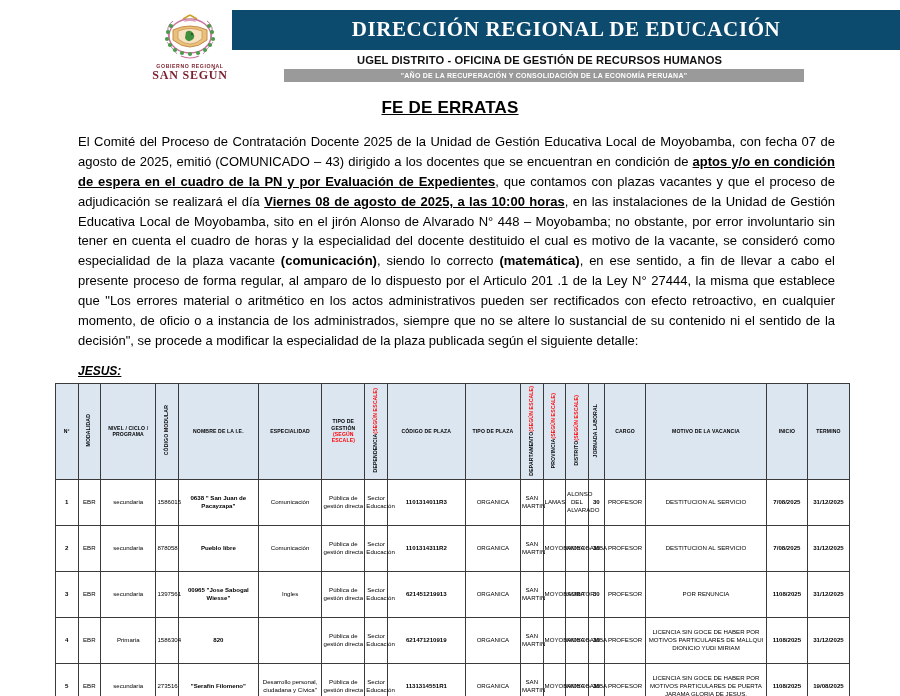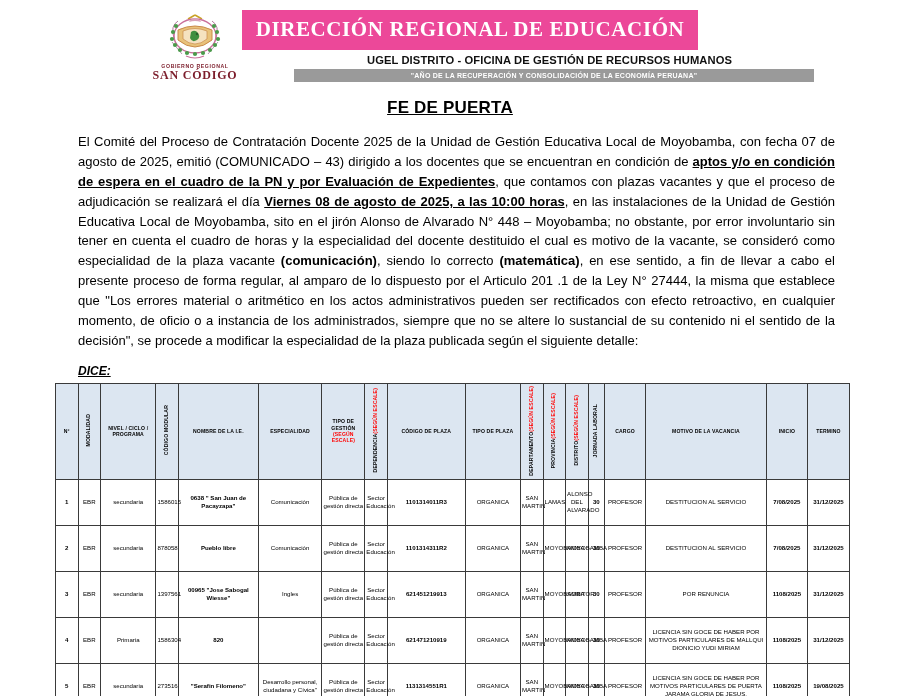--- a/index.html
+++ b/index.html
@@ -32,29 +32,29 @@
     font-size: 5.2px; font-weight: bold; letter-spacing: 0.6px;
     color: #7c1d2b; margin-top: 1px;
   }
   .gob-line2 {
     font-family: "Liberation Serif", serif;
     font-size: 12px; font-weight: bold; letter-spacing: 0.8px;
     color: #7c1d2b; line-height: 1.05;
   }
   .header-right { flex: 1; padding-left: 4px; }
   .maroon-bar {
-    background: #ec4899;
+    background: #0c4a6e;
     color: #fff;
     font-family: "Liberation Serif", serif;
     font-weight: bold;
     font-size: 21px;
     letter-spacing: 0.6px;
     text-align: center;
     padding: 7px 0 8px 0;
-    width: 456px;
+    width: 668px;
   }
   .ugel-line {
     text-align: center;
     font-size: 11.2px;
     font-weight: bold;
     letter-spacing: 0.1px;
     margin-top: 4px;
     width: 615px;
     color: #111;
   }
@@ -180,37 +180,37 @@
           <circle cx="54" cy="27" r="2.1"></circle>
             <circle cx="51" cy="33" r="2.1"></circle>
           <circle cx="46" cy="38" r="2.1"></circle>
             <circle cx="39" cy="41" r="2.1"></circle>
           <circle cx="31" cy="42" r="2.1"></circle>
         </g>
         <path d="M31 6 q-5 1 -6 4 q6 -2 12 0 q-1 -3 -6 -4z" fill="#d8a0b8"></path>
         <path d="M22 44 q9 4 18 0" stroke="#c96f9a" fill="none" stroke-width="1.2"></path>
       </svg>
       <div class="gob-line1">GOBIERNO REGIONAL</div>
-      <div class="gob-line2">SAN CÓDIGO</div>
+      <div class="gob-line2">SAN SEGÚN</div>
     </div>
 
     <div class="header-right">
       <div class="maroon-bar">DIRECCIÓN REGIONAL DE EDUCACIÓN</div>
       <div class="ugel-line">UGEL DISTRITO - OFICINA DE GESTIÓN DE RECURSOS HUMANOS</div>
       <div class="gray-bar">"AÑO DE LA RECUPERACIÓN Y CONSOLIDACIÓN DE LA ECONOMÍA PERUANA"</div>
     </div>
   </div>
 
-  <div class="title1">FE DE PUERTA</div>
+  <div class="title1">FE DE ERRATAS</div>
 
   <div class="body-text">
     <span>El Comité del Proceso de Contratación Docente 2025 de la Unidad de Gestión Educativa Local de Moyobamba, con fecha  07 de agosto de 2025, emitió (COMUNICADO – 43) dirigido a los docentes que se encuentran en condición de </span><span class="u">aptos y/o en condición de espera en el cuadro de la PN y por Evaluación de Expedientes</span><span>, que contamos con plazas vacantes y que el proceso de adjudicación se realizará el día </span><span class="u">Viernes 08 de agosto de 2025, a las 10:00 horas</span><span>, en las instalaciones de la Unidad de Gestión Educativa Local de Moyobamba, sito en el jirón Alonso de Alvarado N° 448 – Moyobamba; no obstante,  por error involuntario sin tener en cuenta el cuadro de horas y la especialidad del docente destituido el cual es motivo de la vacante, se consideró como especialidad de la plaza vacante </span><b>(comunicación)</b><span>, siendo lo correcto </span><b>(matemática)</b><span>, en ese sentido, a fin de llevar a cabo el presente proceso de forma regular, al amparo de lo dispuesto por el Articulo 201 .1 de la Ley N° 27444, la misma que establece que "Los errores material o aritmético en los actos administrativos pueden ser rectificados con efecto retroactivo, en cualquier momento, de oficio o a instancia de los administrados, siempre que no se altere lo sustancial de su contenido ni el sentido de la decisión", se procede a modificar la especialidad de la plaza publicada según el siguiente detalle:</span>
   </div>
 
-  <div class="dice">DICE:</div>
+  <div class="dice">JESUS:</div>
 
   <div class="table-wrap">
     <table class="plaza">
       <colgroup>
         <col style="width:22px">
           <col style="width:22px">
           <col style="width:54px">
           <col style="width:22px">
         <col style="width:78px">
           <col style="width:62px">

